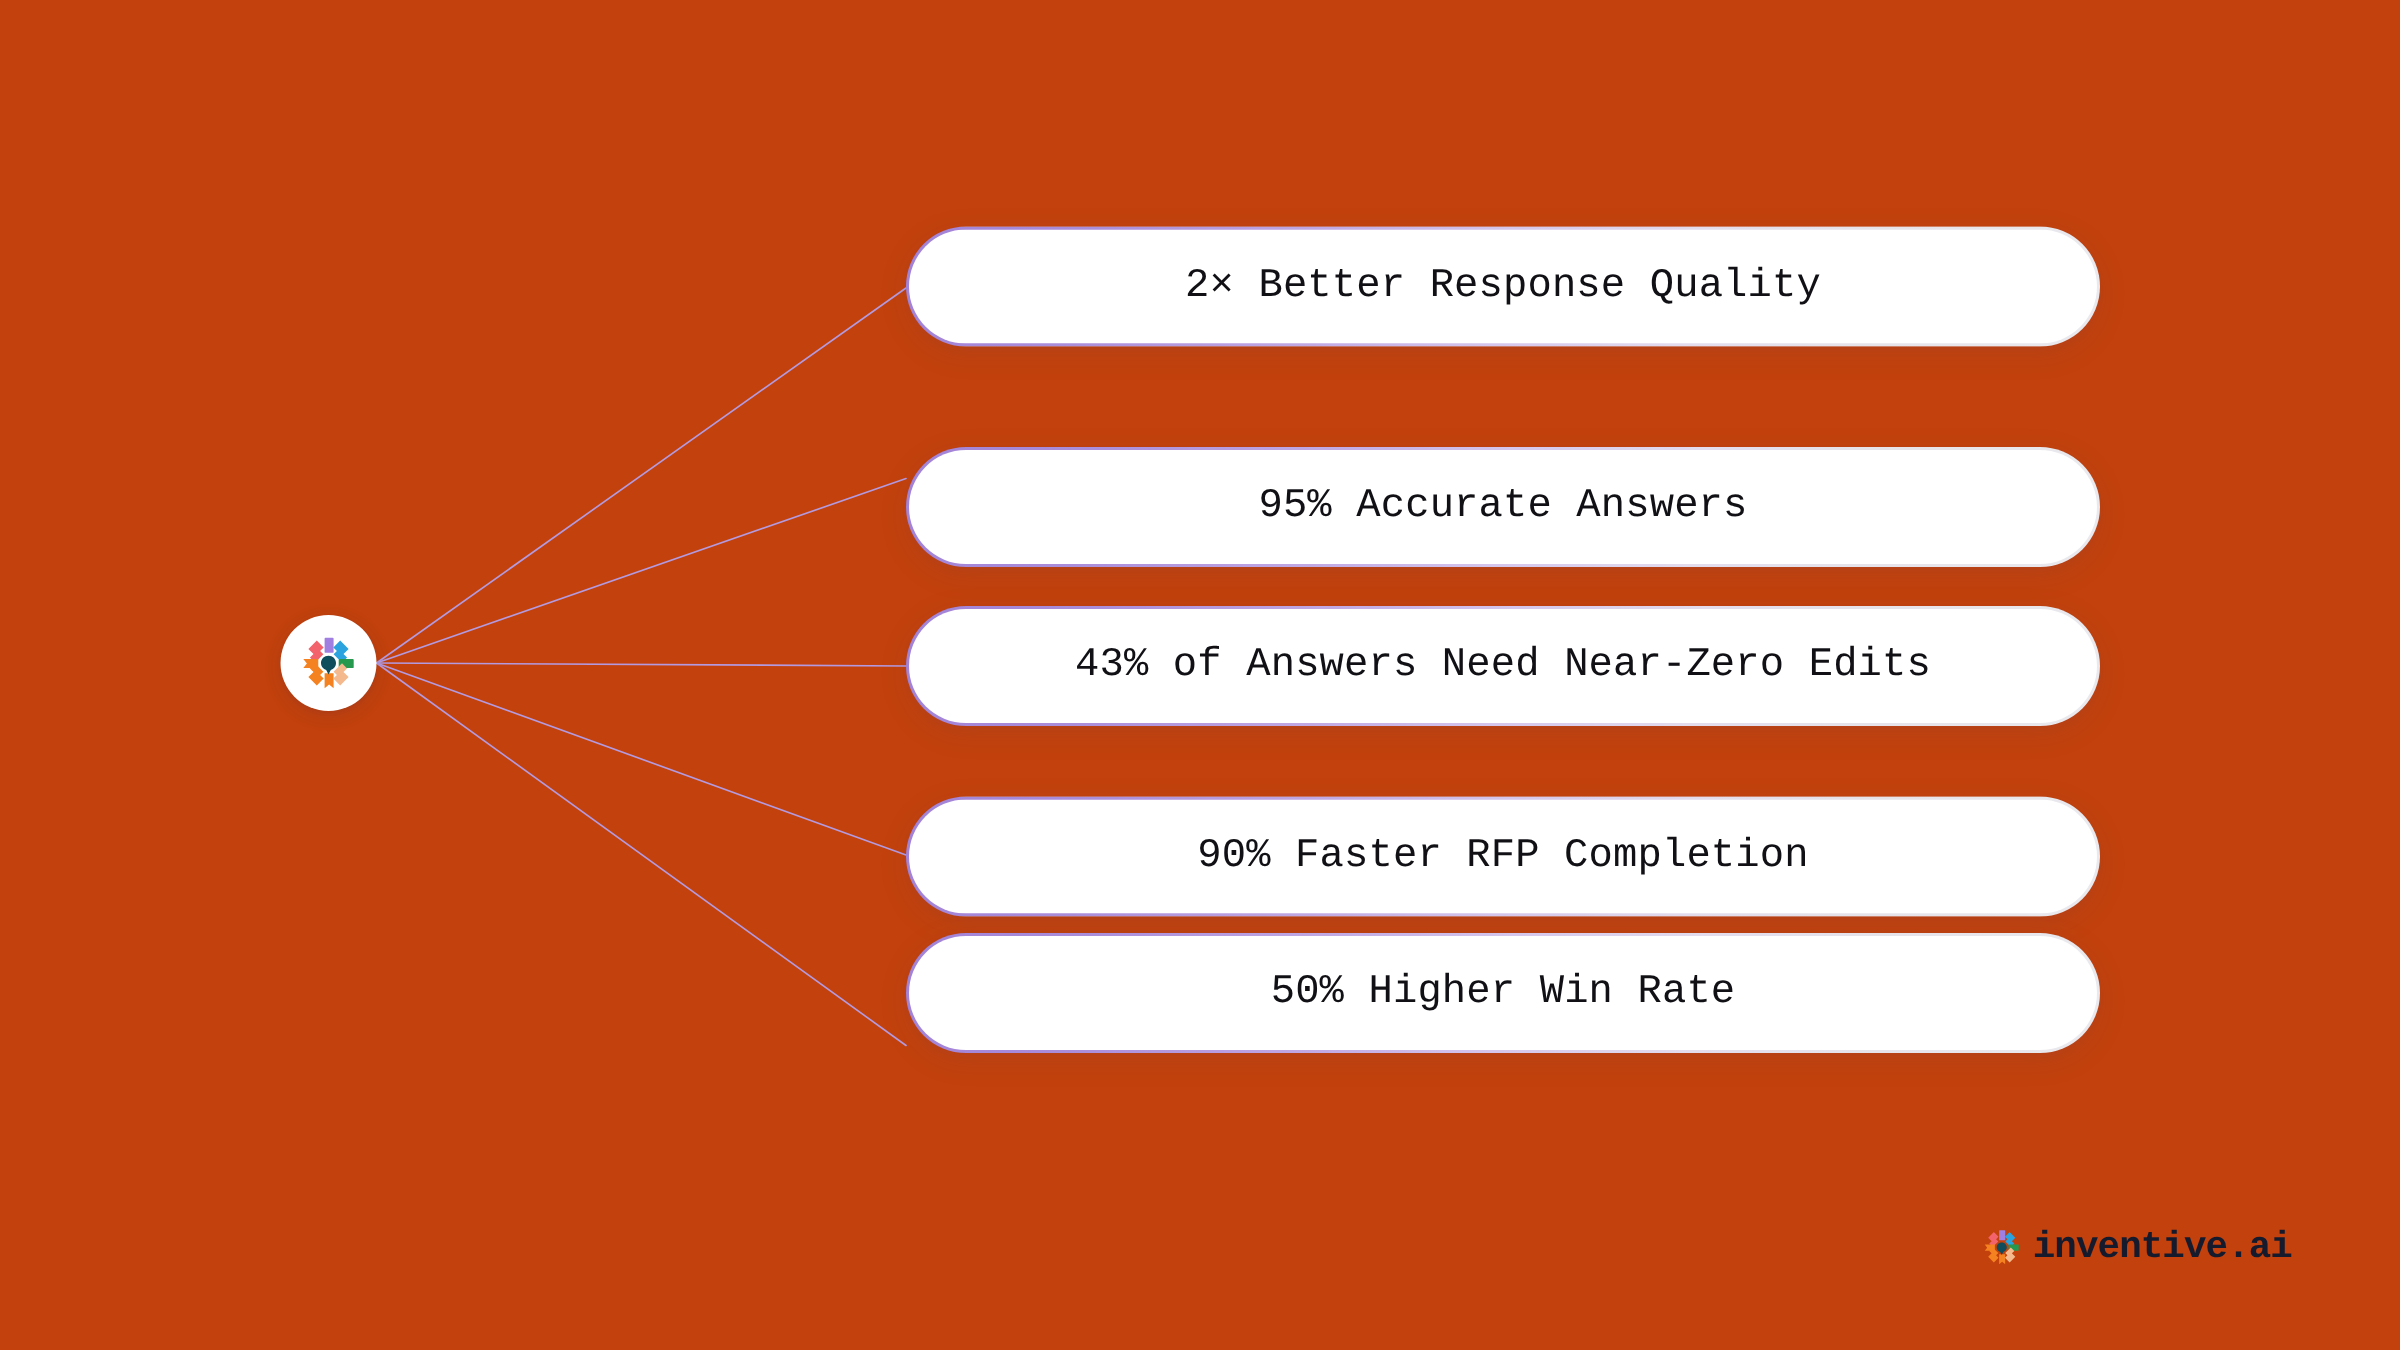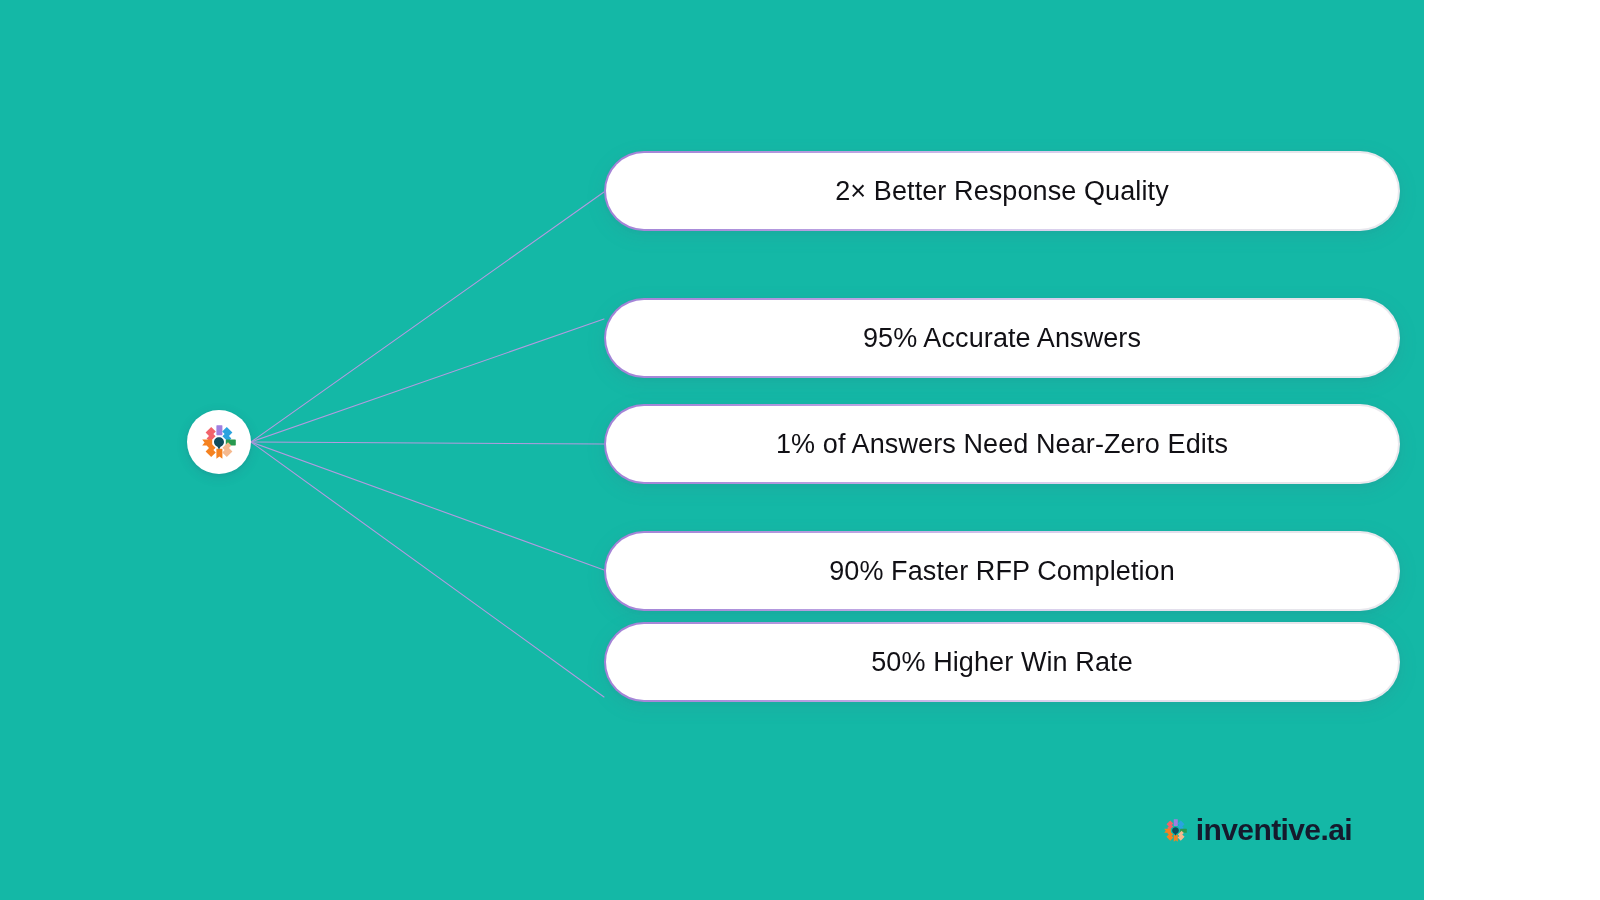--- a/index.html
+++ b/index.html
@@ -8,24 +8,25 @@
     padding: 0;
     background: #ffffff;
   }
   body {
     font-family: "Liberation Sans", sans-serif;
     -webkit-font-smoothing: antialiased;
   }
 
   #canvas {
     position: relative;
-    width: 1424px;
+    width: 1600px;
     height: 900px;
-    background: #14b8a6;
+    background: #c2410c;
     overflow: hidden;
+    font-family: Liberation Mono, monospace;
   }
 
   
   #connectors {
     position: absolute;
     left: 0;
     top: 0;
     width: 1600px;
     height: 900px;
     pointer-events: none;
@@ -108,21 +109,21 @@
     align-items: center;
     gap: 7px;
     z-index: 4;
   }
   #wordmark .mark-icon {
     width: 27px;
     height: 27px;
     display: block;
   }
   #wordmark .mark-text {
-    font-size: 30px;
+    font-size: 25px;
     font-weight: 700;
     letter-spacing: -0.6px;
     color: #151a2d;
     line-height: 1;
   }
 </style>
 </head>
 <body>
 
 <div id="canvas">
@@ -160,21 +161,21 @@
     </svg>
   </div>
 
   <div class="pill row0">
     <span class="pill-label">2× Better Response Quality</span>
   </div>
   <div class="pill row1">
     <span class="pill-label">95% Accurate Answers</span>
   </div>
   <div class="pill row2">
-    <span class="pill-label">1% of Answers Need Near-Zero Edits</span>
+    <span class="pill-label">43% of Answers Need Near-Zero Edits</span>
   </div>
   <div class="pill row3">
     <span class="pill-label">90% Faster RFP Completion</span>
   </div>
   <div class="pill row4">
     <span class="pill-label">50% Higher Win Rate</span>
   </div>
 
   <div id="wordmark">
     <svg class="mark-icon" viewBox="0 0 100 100" xmlns="http://www.w3.org/2000/svg">

